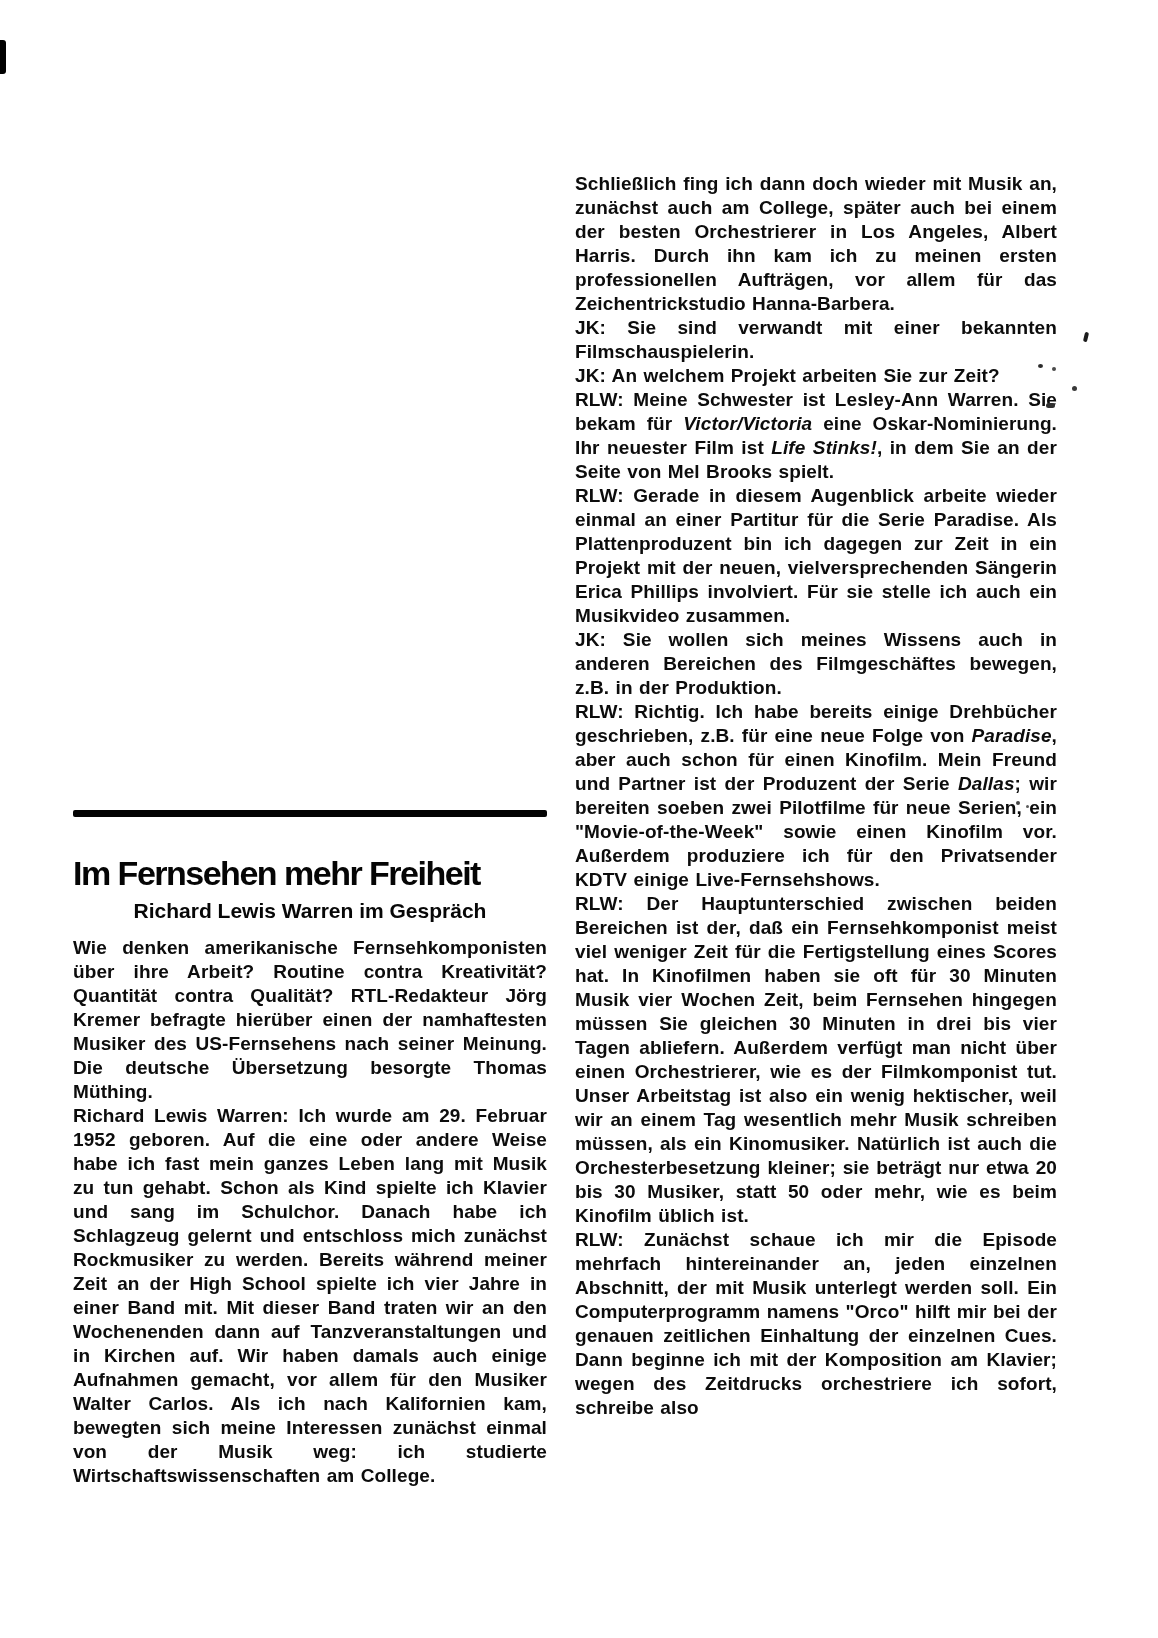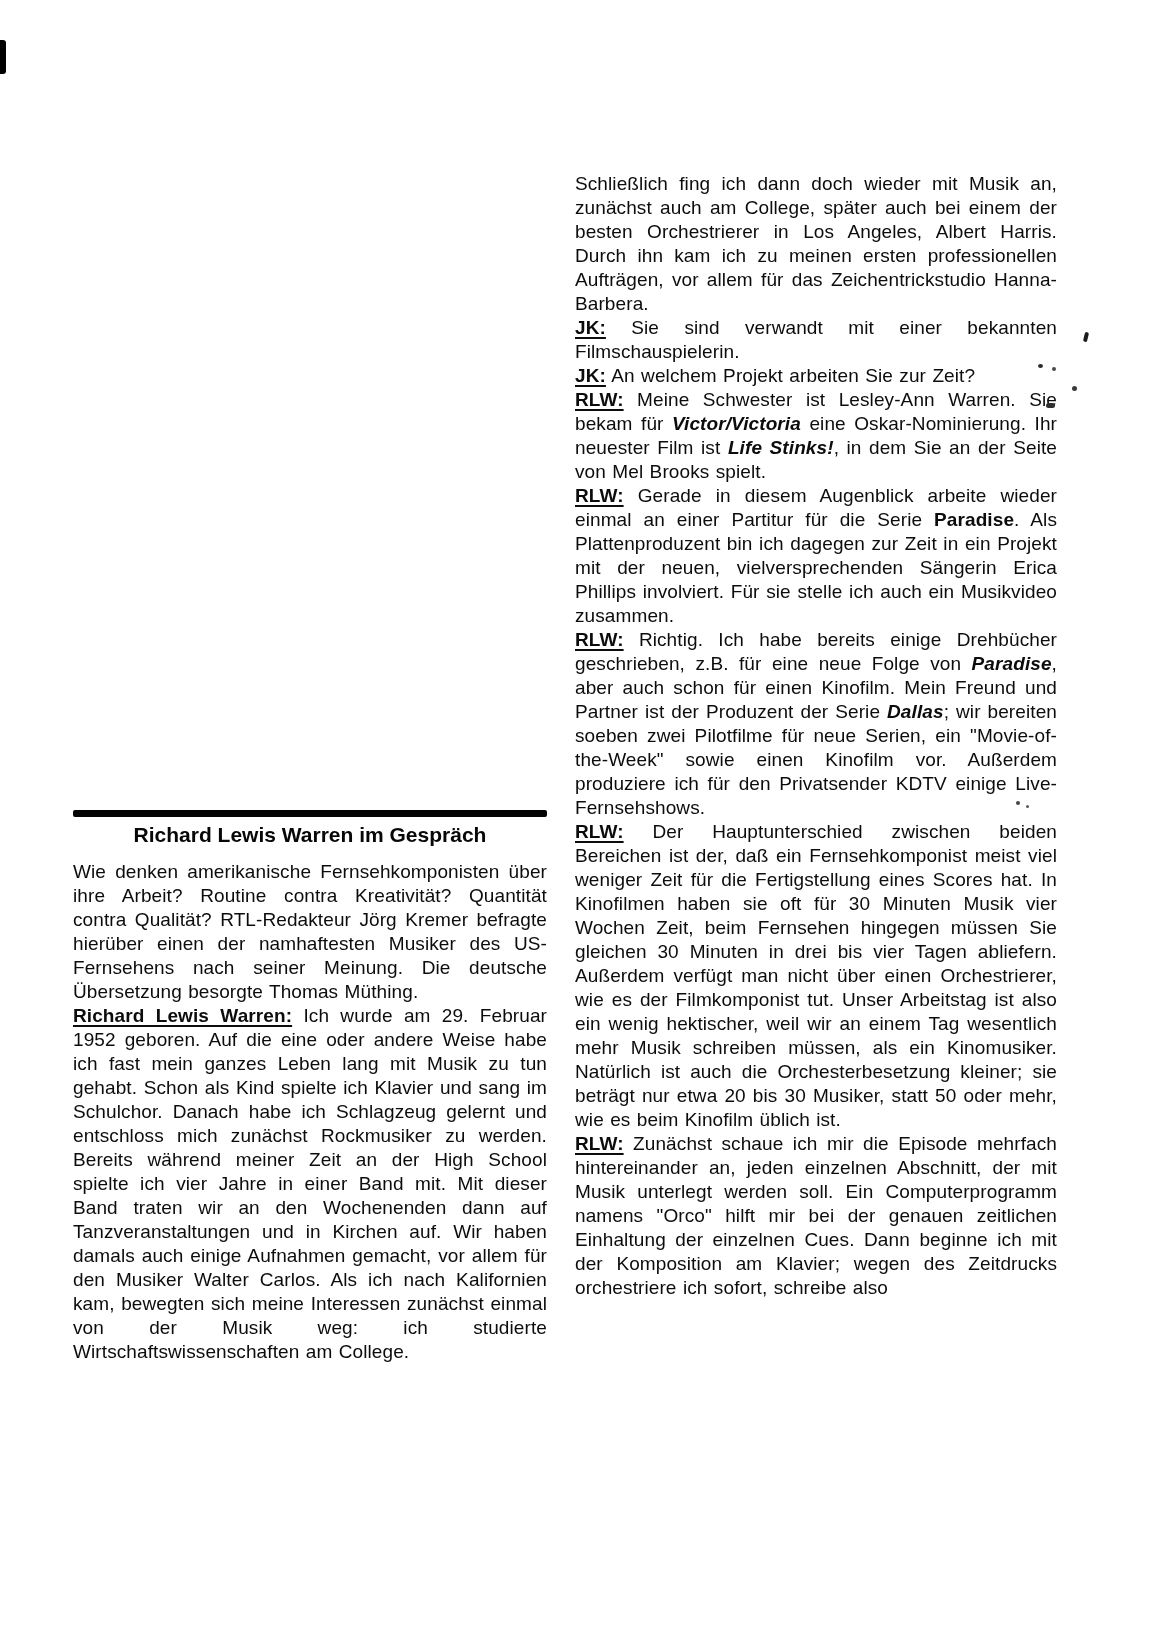--- a/index.html
+++ b/index.html
@@ -43,26 +43,25 @@
   }
   .body-text {
     font-size: 19px;
     line-height: 24px;
     text-align: justify;
     letter-spacing: 0.1px;
     word-spacing: 1px;
   }
   .col-left .body-text { margin-top: 12px; }
   .para { margin: 0; text-align: justify; }
-  .run-n  { font-weight: normal; }
+  .run-n  { font-weight: bold; }
   .run-b  { font-weight: bold; }
   .run-bi { font-weight: bold; font-style: italic; }
   .run-sp {
     font-weight: bold;
-    text-decoration: underline;
     text-decoration-thickness: 2px;
     text-underline-offset: 3px;
   }
   
   .speck { position: absolute; background: #2b2b2b; border-radius: 50%; }
   .speck-edge { position: absolute; left: 0; top: 40px; width: 6px; height: 34px; background: #000; border-radius: 0 3px 3px 0; }
   .speck-a { left: 1084px; top: 332px; width: 4px; height: 10px; border-radius: 2px; transform: rotate(14deg); background:#1c1c1c; }
   .speck-b { left: 1038px; top: 364px; width: 5px; height: 4px; }
   .speck-c { left: 1052px; top: 367px; width: 4px; height: 4px; background:#4a4a4a; }
   .speck-d { left: 1072px; top: 386px; width: 5px; height: 5px; background:#3a3a3a; }
@@ -70,34 +69,36 @@
   .speck-f { left: 1016px; top: 801px; width: 4px; height: 4px; background:#454545; }
   .speck-g { left: 1026px; top: 805px; width: 3px; height: 3px; background:#5a5a5a; }
 </style>
 </head>
 <body>
 
 <div class="scan-page">
 
   <div class="col col-left">
     <div class="rule"></div>
+    <h1 class="title">Im Fernsehen mehr Freiheit</h1>
     <h2 class="subtitle">Richard Lewis Warren im Gespräch</h2>
     <div class="body-text">
         <p class="para"><span class="run-n">Wie denken amerikanische Fernsehkomponisten über ihre Arbeit? Routine contra Kreativität? Quantität contra Qualität? RTL-Redakteur Jörg Kremer befragte hierüber einen der namhaftesten Musiker des US-Fernsehens nach seiner Meinung. Die deutsche Übersetzung besorgte Thomas Müthing.</span></p>
         <p class="para"><span class="run-sp">Richard Lewis Warren:</span><span class="run-n"> Ich wurde am 29. Februar 1952 geboren. Auf die eine oder andere Weise habe ich fast mein ganzes Leben lang mit Musik zu tun gehabt. Schon als Kind spielte ich Klavier und sang im Schulchor. Danach habe ich Schlagzeug gelernt und entschloss mich zunächst Rockmusiker zu werden. Bereits während meiner Zeit an der High School spielte ich vier Jahre in einer Band mit. Mit dieser Band traten wir an den Wochenenden dann auf Tanzveranstaltungen und in Kirchen auf. Wir haben damals auch einige Aufnahmen gemacht, vor allem für den Musiker Walter Carlos. Als ich nach Kalifornien kam, bewegten sich meine Interessen zunächst einmal von der Musik weg: ich studierte Wirtschaftswissenschaften am College.</span></p>
       </div>
   </div>
 
   <div class="col col-right">
     <div class="body-text">
         <p class="para"><span class="run-n">Schließlich fing ich dann doch wieder mit Musik an, zunächst auch am College, später auch bei einem der besten Orchestrierer in Los Angeles, Albert Harris. Durch ihn kam ich zu meinen ersten professionellen Aufträgen, vor allem für das Zeichentrickstudio Hanna-Barbera.</span></p>
         <p class="para"><span class="run-sp">JK:</span><span class="run-n"> Sie sind verwandt mit einer bekannten Filmschauspielerin.</span></p>
         <p class="para"><span class="run-sp">JK:</span><span class="run-n"> An welchem Projekt arbeiten Sie zur Zeit?</span></p>
         <p class="para"><span class="run-sp">RLW:</span><span class="run-n"> Meine Schwester ist Lesley-Ann Warren. Sie bekam für </span><span class="run-bi">Victor/Victoria</span><span class="run-n"> eine Oskar-Nominierung. Ihr neuester Film ist </span><span class="run-bi">Life Stinks!</span><span class="run-n">, in dem Sie an der Seite von Mel Brooks spielt.</span></p>
         <p class="para"><span class="run-sp">RLW:</span><span class="run-n"> Gerade in diesem Augenblick arbeite wieder einmal an einer Partitur für die Serie </span><span class="run-b">Paradise</span><span class="run-n">. Als Plattenproduzent bin ich dagegen zur Zeit in ein Projekt mit der neuen, vielversprechenden Sängerin Erica Phillips involviert. Für sie stelle ich auch ein Musikvideo zusammen.</span></p>
+        <p class="para"><span class="run-sp">JK:</span><span class="run-n"> Sie wollen sich meines Wissens auch in anderen Bereichen des Filmgeschäftes bewegen, z.B. in der Produktion.</span></p>
         <p class="para"><span class="run-sp">RLW:</span><span class="run-n"> Richtig. Ich habe bereits einige Drehbücher geschrieben, z.B. für eine neue Folge von </span><span class="run-bi">Paradise</span><span class="run-n">, aber auch schon für einen Kinofilm. Mein Freund und Partner ist der Produzent der Serie </span><span class="run-bi">Dallas</span><span class="run-n">; wir bereiten soeben zwei Pilotfilme für neue Serien, ein "Movie-of-the-Week" sowie einen Kinofilm vor. Außerdem produziere ich für den Privatsender KDTV einige Live-Fernsehshows.</span></p>
         <p class="para"><span class="run-sp">RLW:</span><span class="run-n"> Der Hauptunterschied zwischen beiden Bereichen ist der, daß ein Fernsehkomponist meist viel weniger Zeit für die Fertigstellung eines Scores hat. In Kinofilmen haben sie oft für 30 Minuten Musik vier Wochen Zeit, beim Fernsehen hingegen müssen Sie gleichen 30 Minuten in drei bis vier Tagen abliefern. Außerdem verfügt man nicht über einen Orchestrierer, wie es der Filmkomponist tut. Unser Arbeitstag ist also ein wenig hektischer, weil wir an einem Tag wesentlich mehr Musik schreiben müssen, als ein Kinomusiker. Natürlich ist auch die Orchesterbesetzung kleiner; sie beträgt nur etwa 20 bis 30 Musiker, statt 50 oder mehr, wie es beim Kinofilm üblich ist.</span></p>
         <p class="para"><span class="run-sp">RLW:</span><span class="run-n"> Zunächst schaue ich mir die Episode mehrfach hintereinander an, jeden einzelnen Abschnitt, der mit Musik unterlegt werden soll. Ein Computerprogramm namens "Orco" hilft mir bei der genauen zeitlichen Einhaltung der einzelnen Cues. Dann beginne ich mit der Komposition am Klavier; wegen des Zeitdrucks orchestriere ich sofort, schreibe also</span></p>
       </div>
   </div>
 
   <div class="speck-edge"></div>
   <div class="speck speck-a"></div>
   <div class="speck speck-b"></div>
   <div class="speck speck-c"></div>

